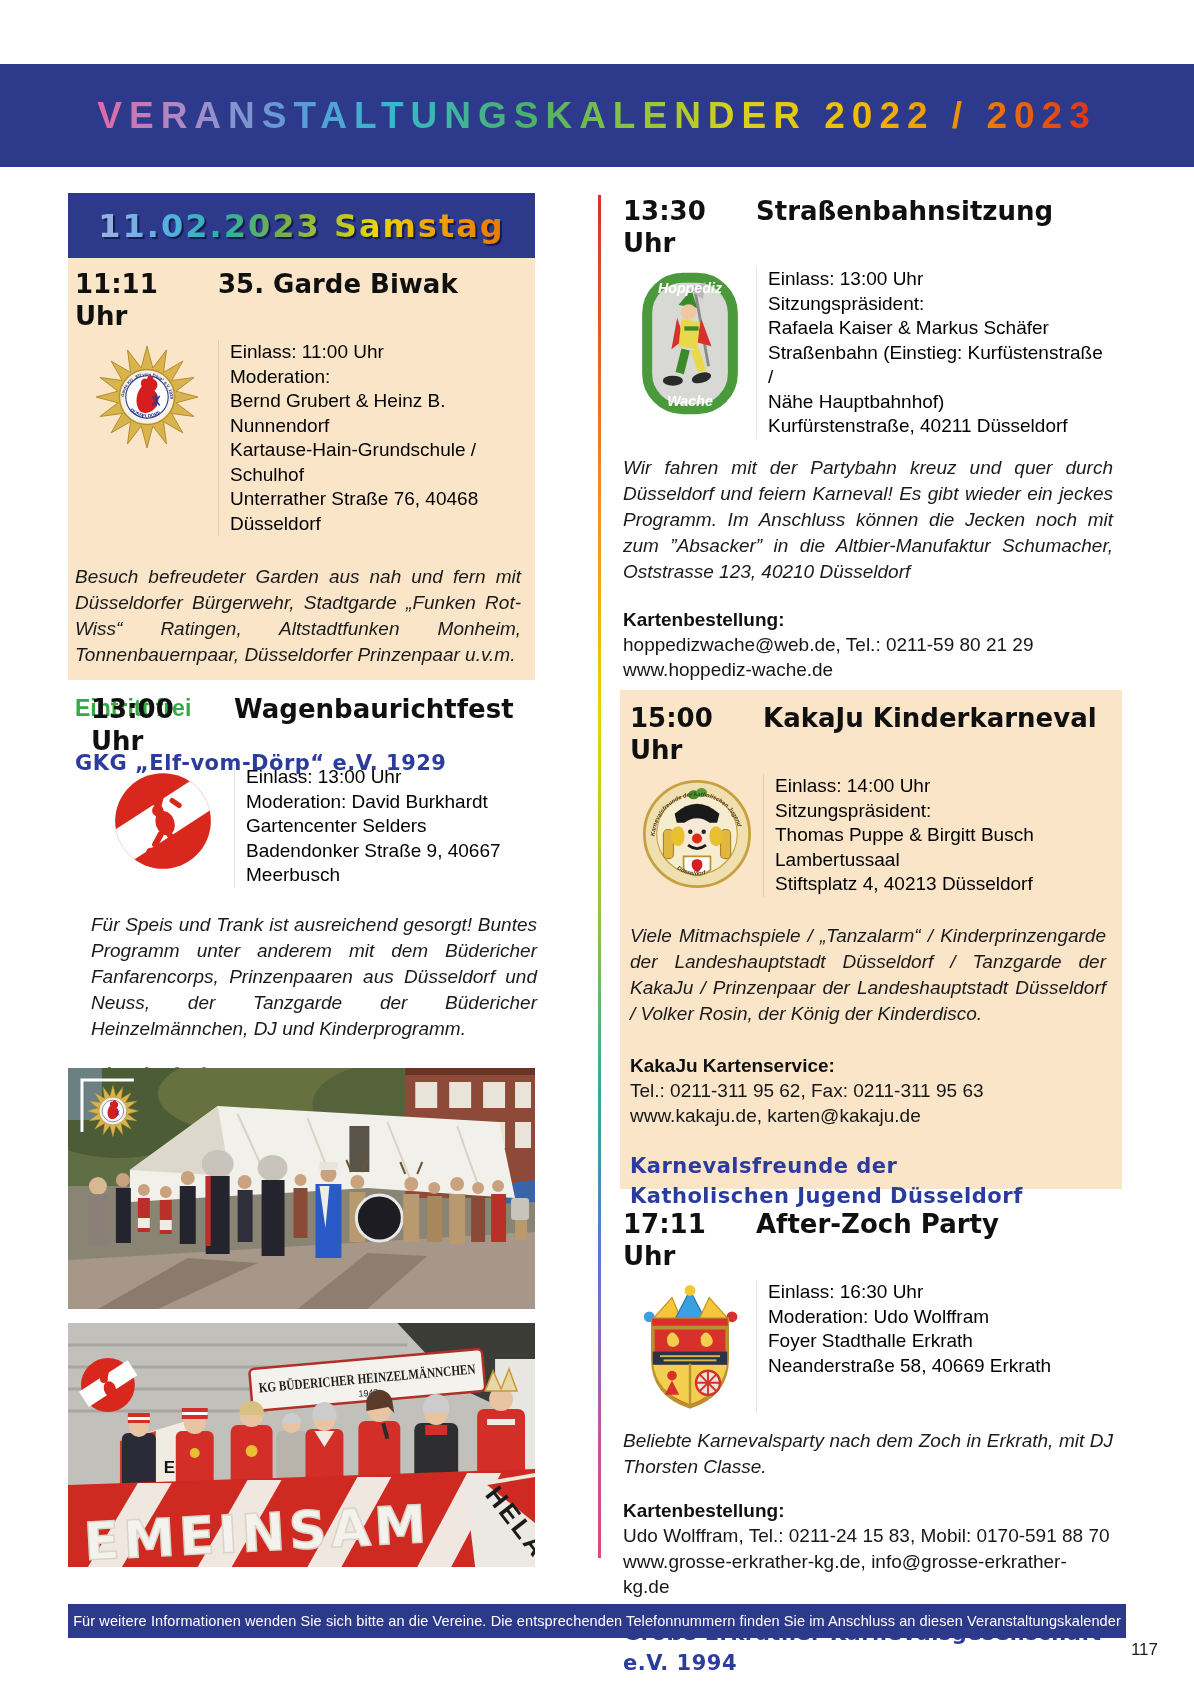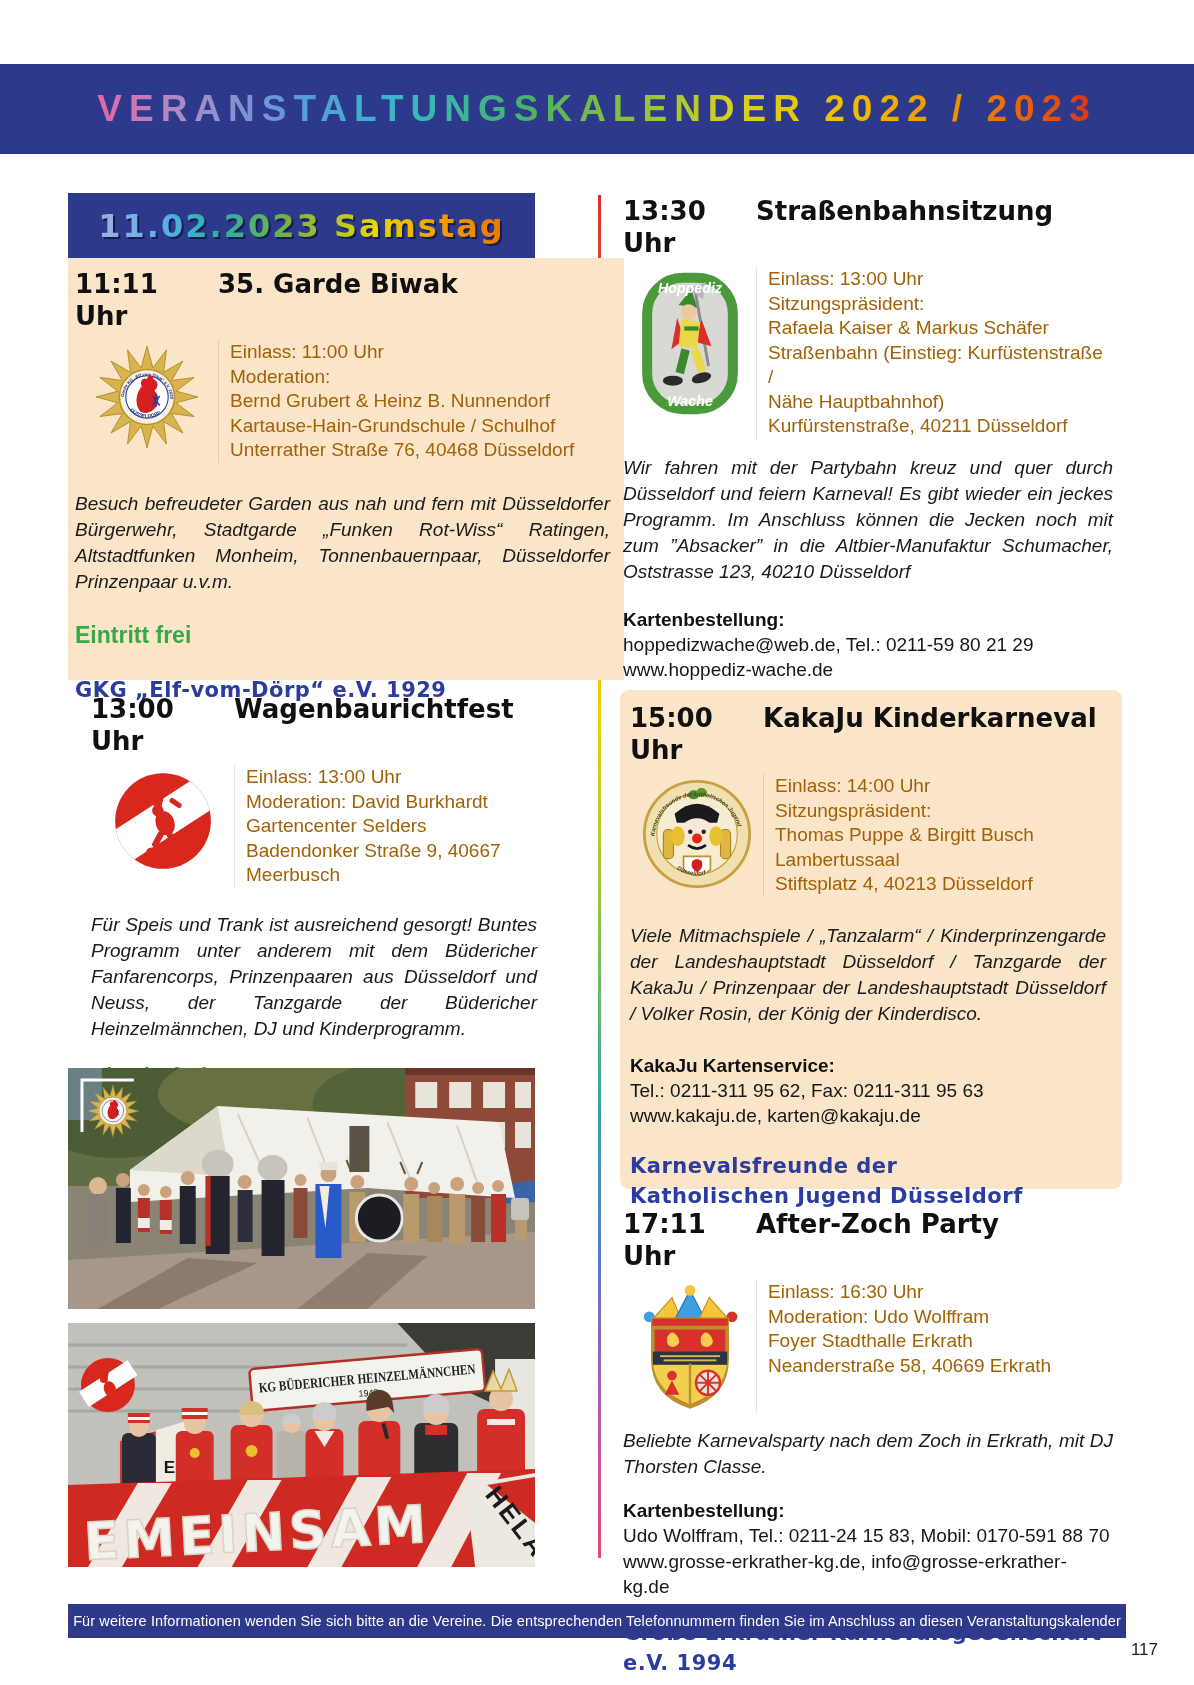--- a/index.html
+++ b/index.html
@@ -4,21 +4,21 @@
 <style>
   * { margin:0; padding:0; box-sizing:border-box; }
   html,body { background:#ffffff; }
   body {
     position:relative; width:1194px; height:1685px;
     font-family:"Liberation Sans", sans-serif; color:#141414; overflow:hidden;
   }
 
   
   .banner {
-    position:absolute; left:0; top:64px; width:1194px; height:90px;
+    position:absolute; left:0; top:64px; width:1194px; height:103px;
     background:#2d3a8c; display:flex; align-items:center; justify-content:center;
   }
   .banner-title {
     font-family:"Liberation Sans", sans-serif; font-weight:bold;
     font-size:37px; letter-spacing:7px; white-space:nowrap;
     background:linear-gradient(90deg,#e269a2 0%,#a88cc8 9%,#5a9ad8 20%,#38b8c8 30%,
       #4ab06a 43%,#8ec43a 54%,#d8d020 64%,#f0c000 75%,#f09000 86%,#e03018 100%);
     -webkit-background-clip:text; background-clip:text; color:transparent;
   }
 
@@ -38,33 +38,33 @@
 
   
   .block { position:absolute; }
   .cream { background:#fbe5c9; }
   .ev-head { display:flex; font-family:"DejaVu Sans", sans-serif; font-weight:bold; font-size:26px; line-height:32px; color:#101010; }
   .ev-time { flex:0 0 143px; }
   .r .ev-time { flex:0 0 133px; }
   .ev-row { display:flex; margin-top:8px; }
   .logo-col { flex:0 0 143px; display:flex; justify-content:center; align-items:flex-start; padding-top:4px; }
   .r .logo-col { flex:0 0 133px; }
-  .ev-details { flex:1; border-left:1px solid rgba(0,0,0,0.10); padding-left:11px; font-size:19px; line-height:24.5px; color:#a16207; }
+  .ev-details { flex:1; border-left:1px solid rgba(0,0,0,0.10); padding-left:11px; font-size:19px; line-height:24.5px; color:#000000; }
   .desc { font-style:italic; font-size:19px; line-height:26px; text-align:justify; color:#1a1a1a; }
   .admission { font-weight:bold; font-size:23px; color:#35a948; }
   .organizer { font-family:"DejaVu Sans", sans-serif; font-weight:bold; font-size:21px; letter-spacing:0.5px; color:#2c3b9e; line-height:30px; }
   .tickets-label { font-weight:bold; font-size:19px; line-height:25px; color:#111; }
   .tickets-line { font-size:19px; line-height:25.5px; color:#161616; }
 
   
-  .l-cream1 { left:68px; top:258px; width:556px; height:422px; padding:10px 14px 0 7px; }
+  .l-cream1 { left:68px; top:258px; width:467px; height:422px; padding:10px 14px 0 7px; }
   .l-event2 { left:84px; top:693px; width:467px; padding:0 14px 0 7px; }
   
   .r-event1 { left:620px; top:195px; width:505px; padding:0 12px 0 3px; }
-  .r-cream2 { left:620px; top:690px; width:502px; height:499px; padding:12px 16px 0 10px;border-radius:9px; }
+  .r-cream2 { left:620px; top:690px; width:502px; height:499px; padding:12px 16px 0 10px; }
   .r-event3 { left:620px; top:1208px; width:505px; padding:0 12px 0 3px; }
 
   .mt-desc1 { margin-top:28px; } .mt-adm1 { margin-top:27px; } .mt-org1 { margin-top:26px; }
   .mt-desc2 { margin-top:24px; } .mt-adm2 { margin-top:22px; } .mt-org2 { margin-top:20px; }
   .mt-desc3 { margin-top:16px; } .mt-lab3 { margin-top:22px; } .mt-org3 { margin-top:24px; }
   .mt-desc4 { margin-top:26px; } .mt-lab4 { margin-top:26px; } .mt-org4 { margin-top:22px; }
   .mt-desc5 { margin-top:16px; } .mt-lab5 { margin-top:18px; } .mt-org5 { margin-top:18px; }
   .org-wrap { max-width:430px; }
 
   

